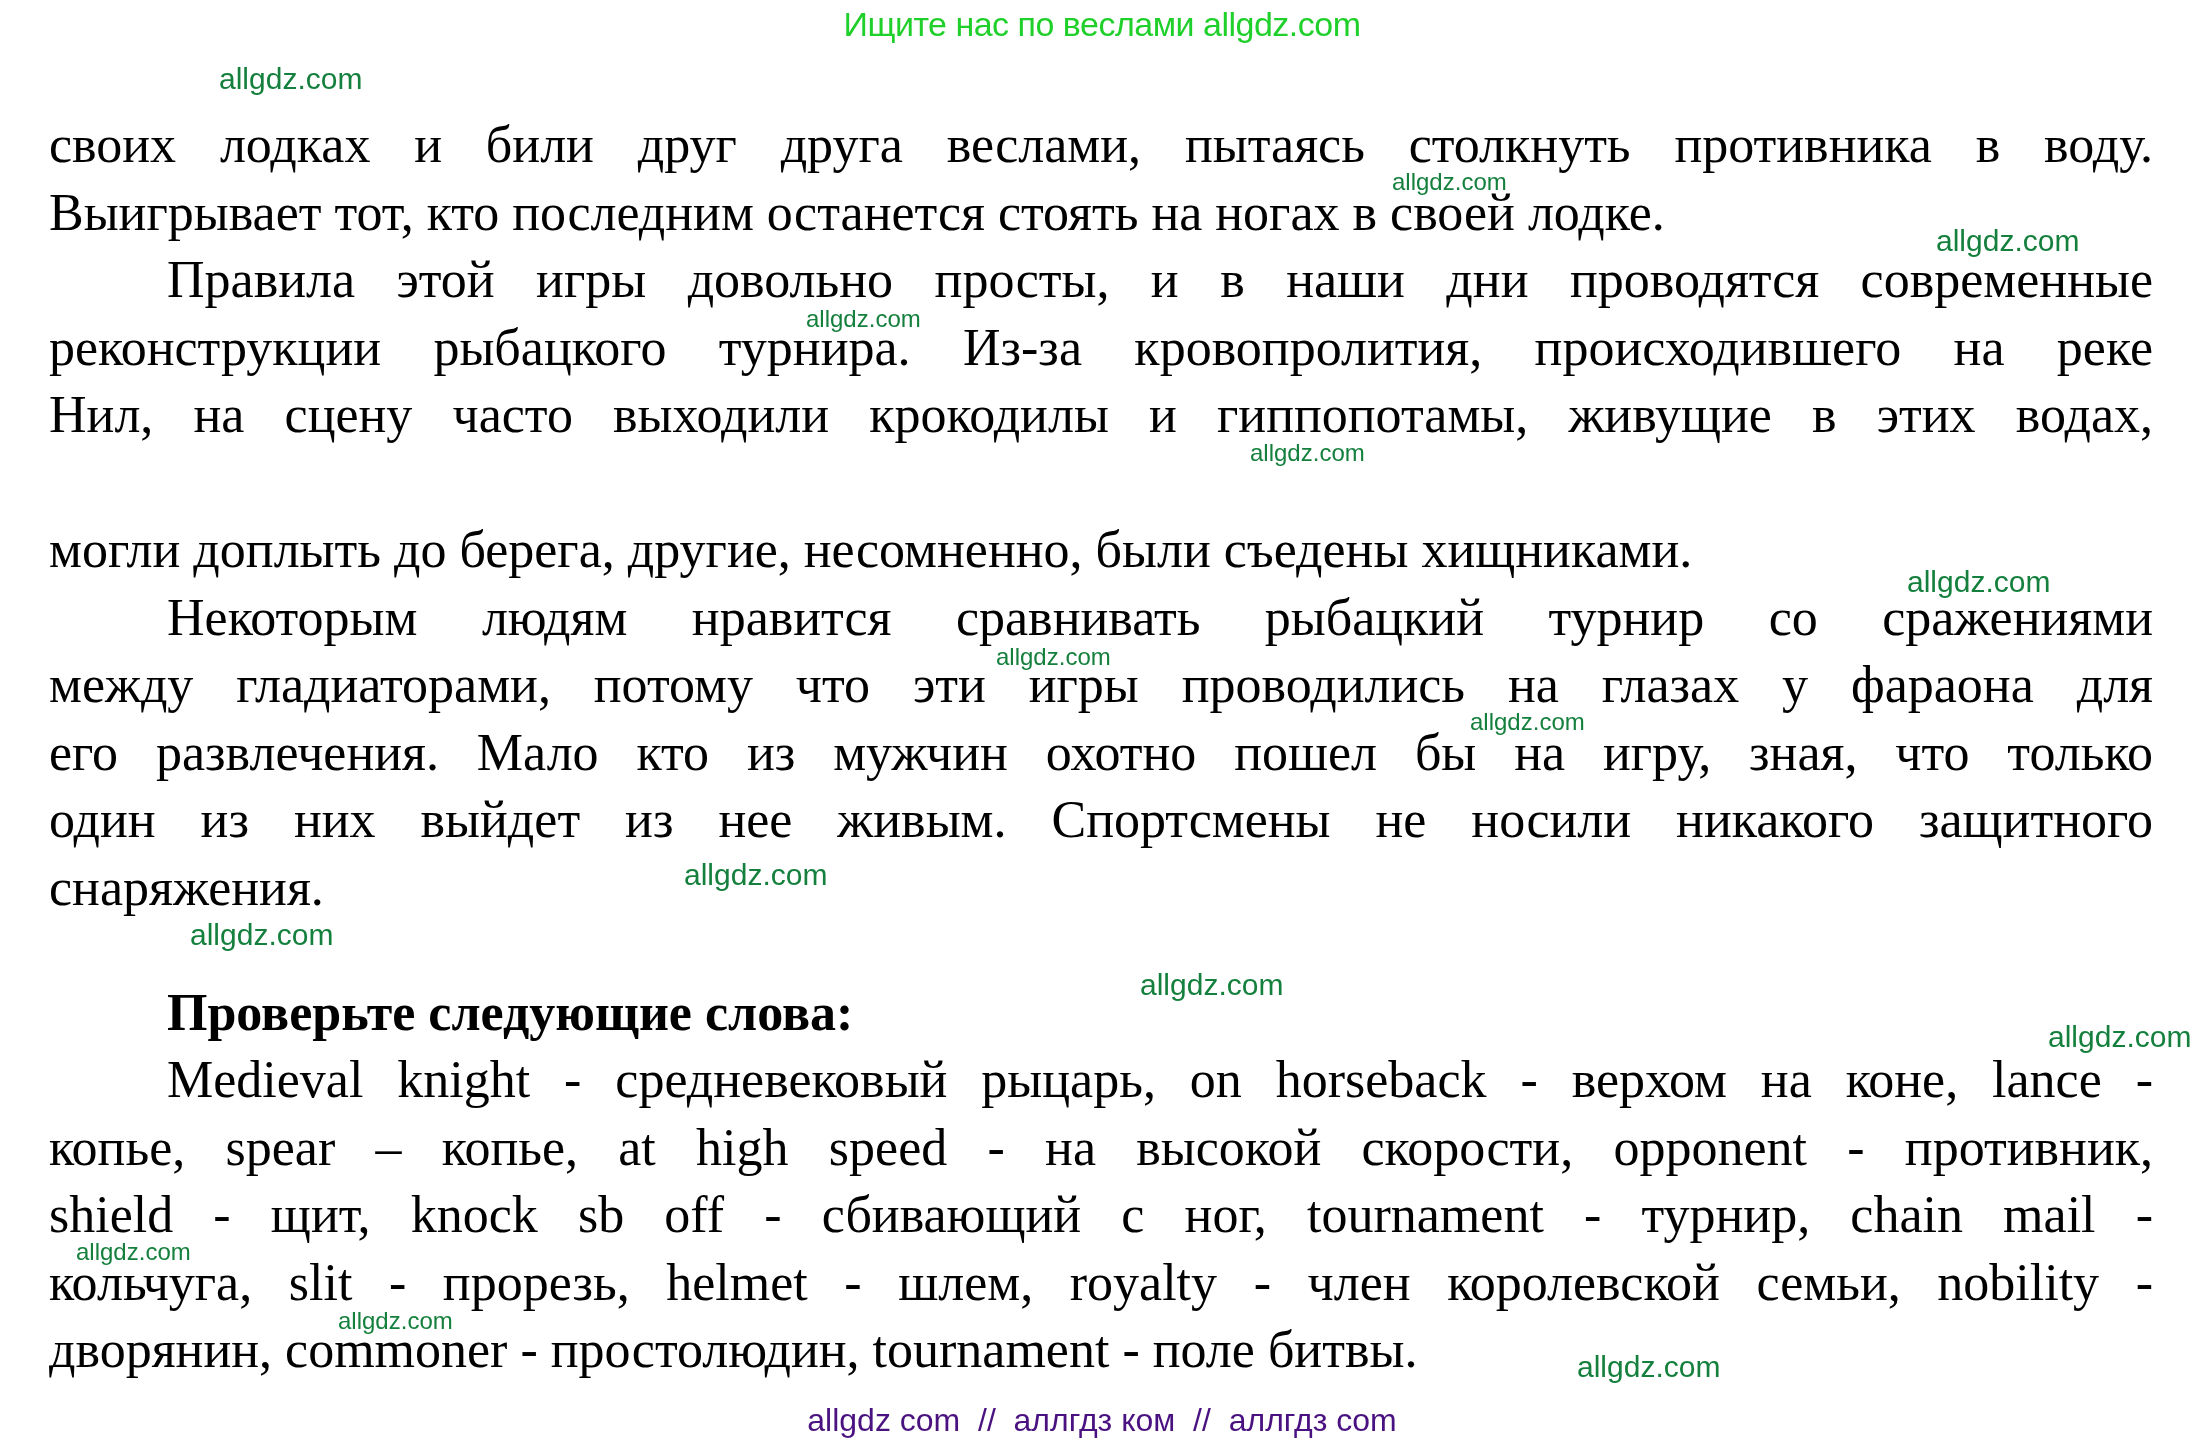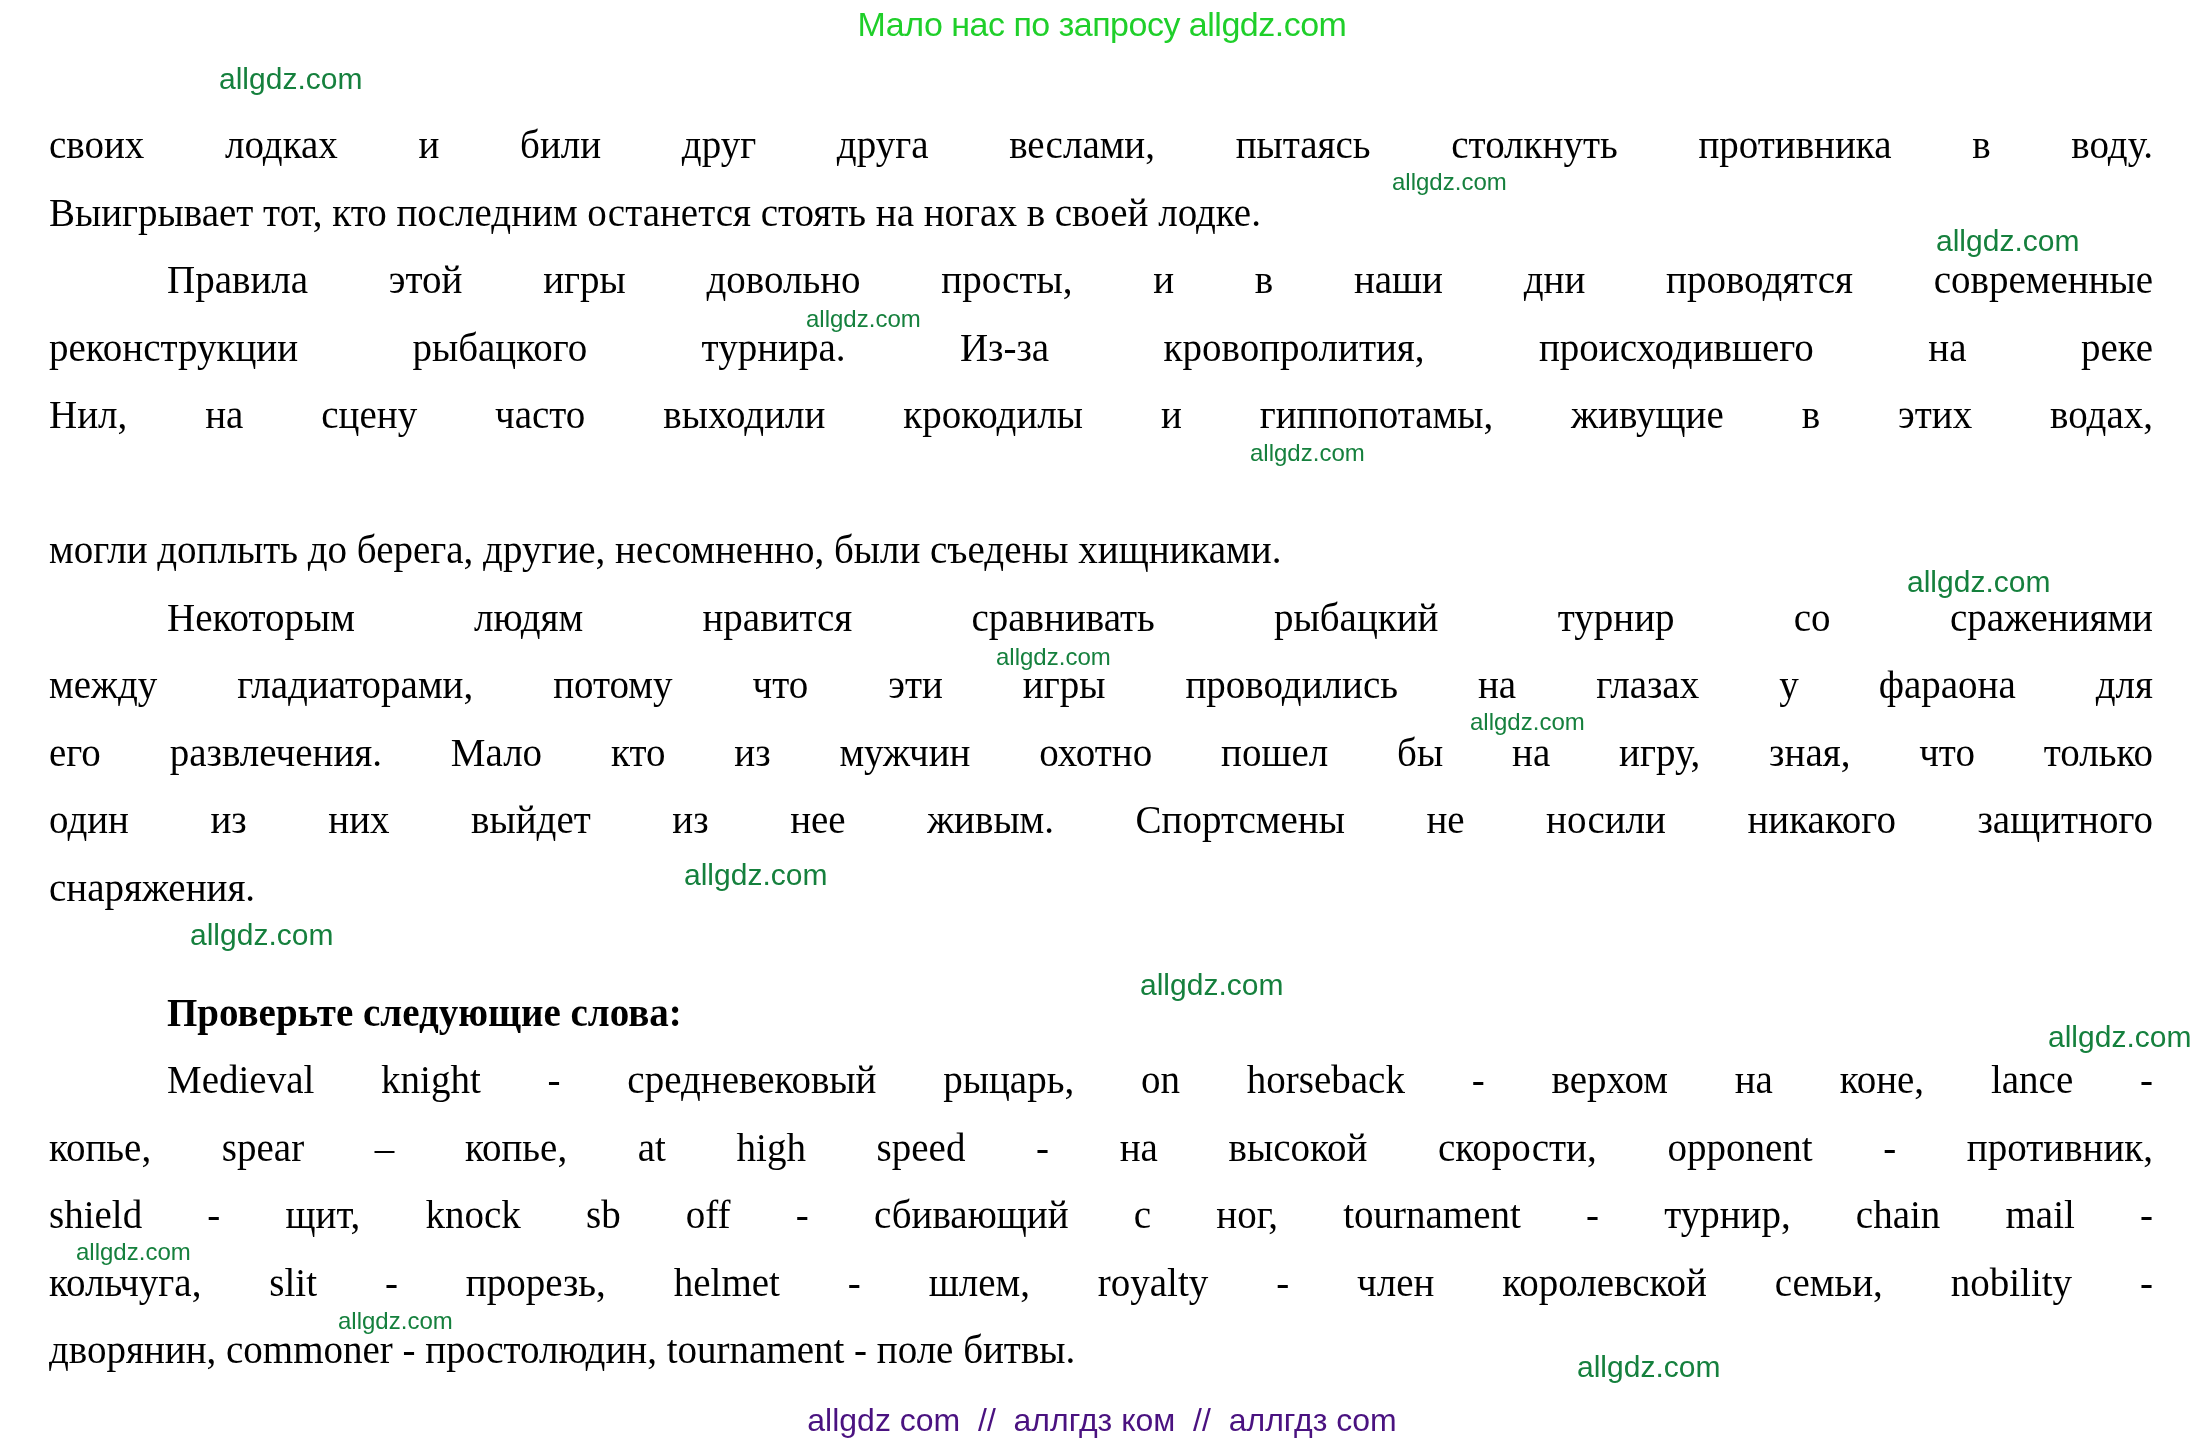--- a/index.html
+++ b/index.html
@@ -12,42 +12,42 @@
       line-height: 44px; letter-spacing: -0.5px;
     }
     .footer-ad {
       position: absolute; left: 0; top: 1398px; width: 2204px; text-align: center;
       font-family: "Liberation Sans", sans-serif; font-size: 32px; color: #4a1280;
       line-height: 44px; white-space: pre;
     }
 
     .line {
       position: absolute; left: 49px; width: 2104px;
-      font-family: "Liberation Serif", serif; font-size: 39px; color: #000;
+      font-family: "Liberation Serif", serif; font-size: 52px; color: #000;
       line-height: 66px; white-space: nowrap;
       text-align: justify; text-align-last: justify;
       transform-origin: left top;
     }
     .line.last { text-align-last: left; }
     .line.indent { left: 167px; width: 1986px; }
     .line.bold { font-weight: bold; }
 
     .wm {
       position: absolute; font-family: "Liberation Sans", sans-serif; color: #15803d;
       white-space: nowrap; line-height: 1;
     }
     .wm.lg { font-size: 30px; }
     .wm.sm { font-size: 24px; }
   </style>
 </head>
 <body>
 
 <div class="page">
 
-  <div class="header-ad">Мало нас по запросу allgdz.com</div>
+  <div class="header-ad">Ищите нас по веслами allgdz.com</div>
 
   <div class="line" style="top:112px;">своих лодках и били друг друга веслами, пытаясь столкнуть противника в воду.</div>
   <div class="line last" style="top:180px;">Выигрывает тот, кто последним останется стоять на ногах в своей лодке.</div>
 
   <div class="line indent" style="top:247px;">Правила этой игры довольно просты, и в наши дни проводятся современные</div>
   <div class="line" style="top:315px;">реконструкции рыбацкого турнира. Из-за кровопролития, происходившего на реке</div>
   <div class="line" style="top:382px;">Нил, на сцену часто выходили крокодилы и гиппопотамы, живущие в этих водах,</div>
   <div class="line last" style="top:517px;">могли доплыть до берега, другие, несомненно, были съедены хищниками.</div>
 
   <div class="line indent" style="top:585px;">Некоторым людям нравится сравнивать рыбацкий турнир со сражениями</div>

